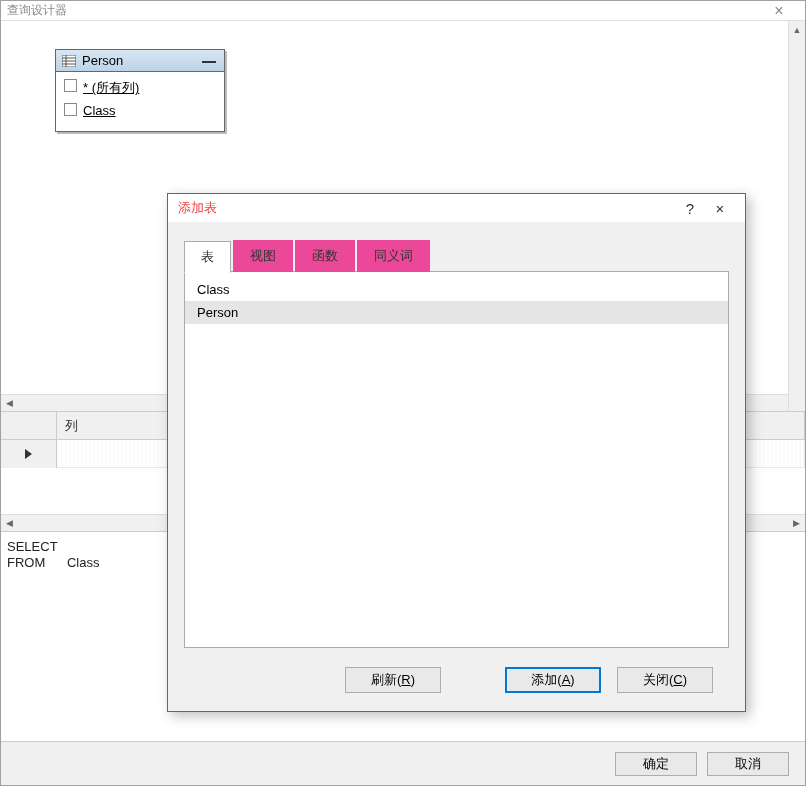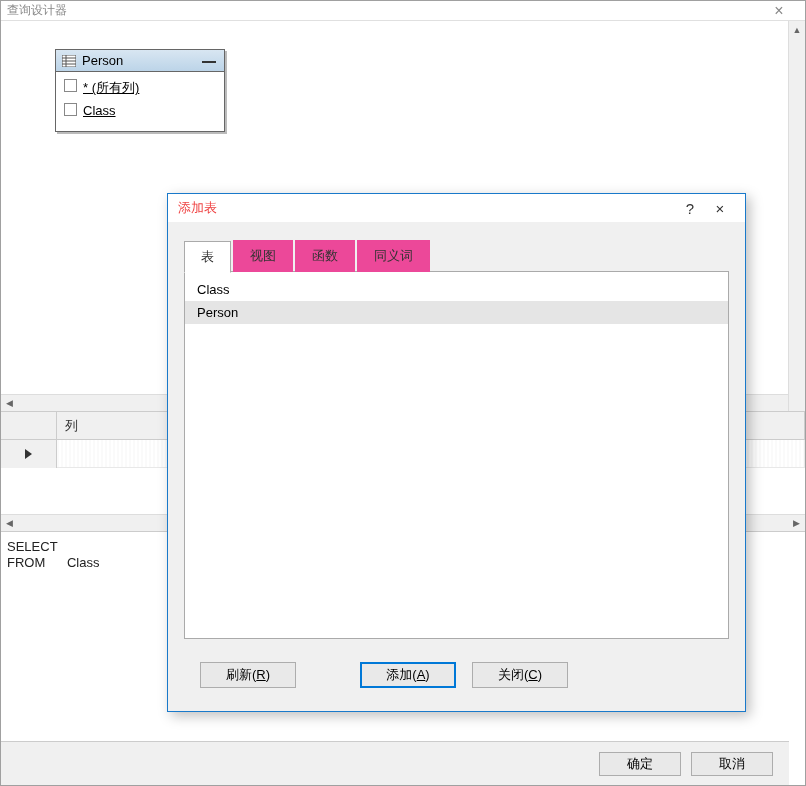--- a/index.html
+++ b/index.html
@@ -40,37 +40,37 @@
 .grid-body .rowsel .tri { width: 0; height: 0; border-top: 5px solid transparent; border-bottom: 5px solid transparent; border-left: 7px solid #333; }
 .grid-body .cell { flex: 1; border-right: 1px solid #e8e8e8; border-bottom: 1px solid #e8e8e8; background: repeating-linear-gradient(90deg, #fafafa 0 2px, #fff 2px 4px); }
 .grid-body .cell-r { width: 32px; }
 .grid-scroll-h { position: absolute; left: 0; right: 0; bottom: 0; height: 17px; background: #f0f0f0; border-top: 1px solid #ddd; display: flex; }
 .grid-scroll-h .track-btn { width: 17px; display: flex; align-items: center; justify-content: center; color: #666; font-size: 9px; }
 .grid-scroll-h .thumb { flex: 1; }
 .grid-scroll-h .rbtn { margin-left: auto; }
 
 .sql-pane { padding: 6px 6px; height: 170px; font-family: Consolas, monospace; font-size: 14px; color: #222; white-space: pre; border-top: 1px solid #ccc; }
 
-.main-footer { position: absolute; bottom: 0; left: 0; right: 16px; height: 44px; background: #f0f0f0; border-top: 1px solid #ccc; display: flex; align-items: center; justify-content: flex-end; padding: 0 16px; gap: 10px; }
+.main-footer { position: absolute; bottom: 0; left: 0; right: 0; height: 44px; background: #f0f0f0; border-top: 1px solid #ccc; display: flex; align-items: center; justify-content: flex-end; padding: 0 16px; gap: 10px; }
 .main-footer button { width: 82px; height: 24px; background: #e9e9e9; border: 1px solid #adadad; font-size: 13px; cursor: pointer; }
 
 
 .modal { position: absolute; left: 167px; top: 193px; width: 579px; height: 519px; background: #f0f0f0; border: 1px solid #1979ca; box-shadow: 4px 4px 12px rgba(0,0,0,0.25); display: flex; flex-direction: column; }
 .modal-titlebar { height: 28px; background: #fff; display: flex; align-items: center; padding: 0 10px; }
 .modal-titlebar .title { flex: 1; color: #ef4444; font-size: 13px; }
 .modal-titlebar .help { width: 30px; text-align: center; color: #333; font-size: 15px; cursor: pointer; }
 .modal-titlebar .close { width: 30px; text-align: center; color: #333; font-size: 15px; cursor: pointer; }
 .modal-body { flex: 1; padding: 18px 16px 0 16px; display: flex; flex-direction: column; }
 .tabs { display: flex; position: relative; z-index: 2; }
 .tab { padding: 6px 16px; background: #ec4899; border: 1px solid transparent; border-bottom: none; color: #333; cursor: pointer; margin-right: 2px; }
 .tab.active { background: #fff; border: 1px solid #aaa; border-bottom: 1px solid #fff; position: relative; top: 1px; }
 .tab-content { flex: 1; background: #fff; border: 1px solid #aaa; margin-top: -1px; padding: 6px 0; overflow: auto; }
 .list-item { padding: 4px 12px; cursor: pointer; text-align: left; }
 .list-item.selected { background: #e5e5e5; }
-.modal-footer { height: 72px; display: flex; align-items: center; justify-content: flex-start; padding: 12px 16px; gap: 16px; }
+.modal-footer { height: 63px; display: flex; align-items: center; justify-content: flex-end; padding: 12px 16px; gap: 16px; }
 .modal-footer button { width: 96px; height: 26px; background: #e9e9e9; border: 1px solid #adadad; font-size: 13px; cursor: pointer; }
 .modal-footer button.primary { border: 2px solid #0078d7; margin-left: 48px; }
 .underline { text-decoration: underline; }
 </style>
 </head>
 <body>
 
 <div class="main-window">
   <div class="main-titlebar">
     <span class="title">查询设计器</span>

